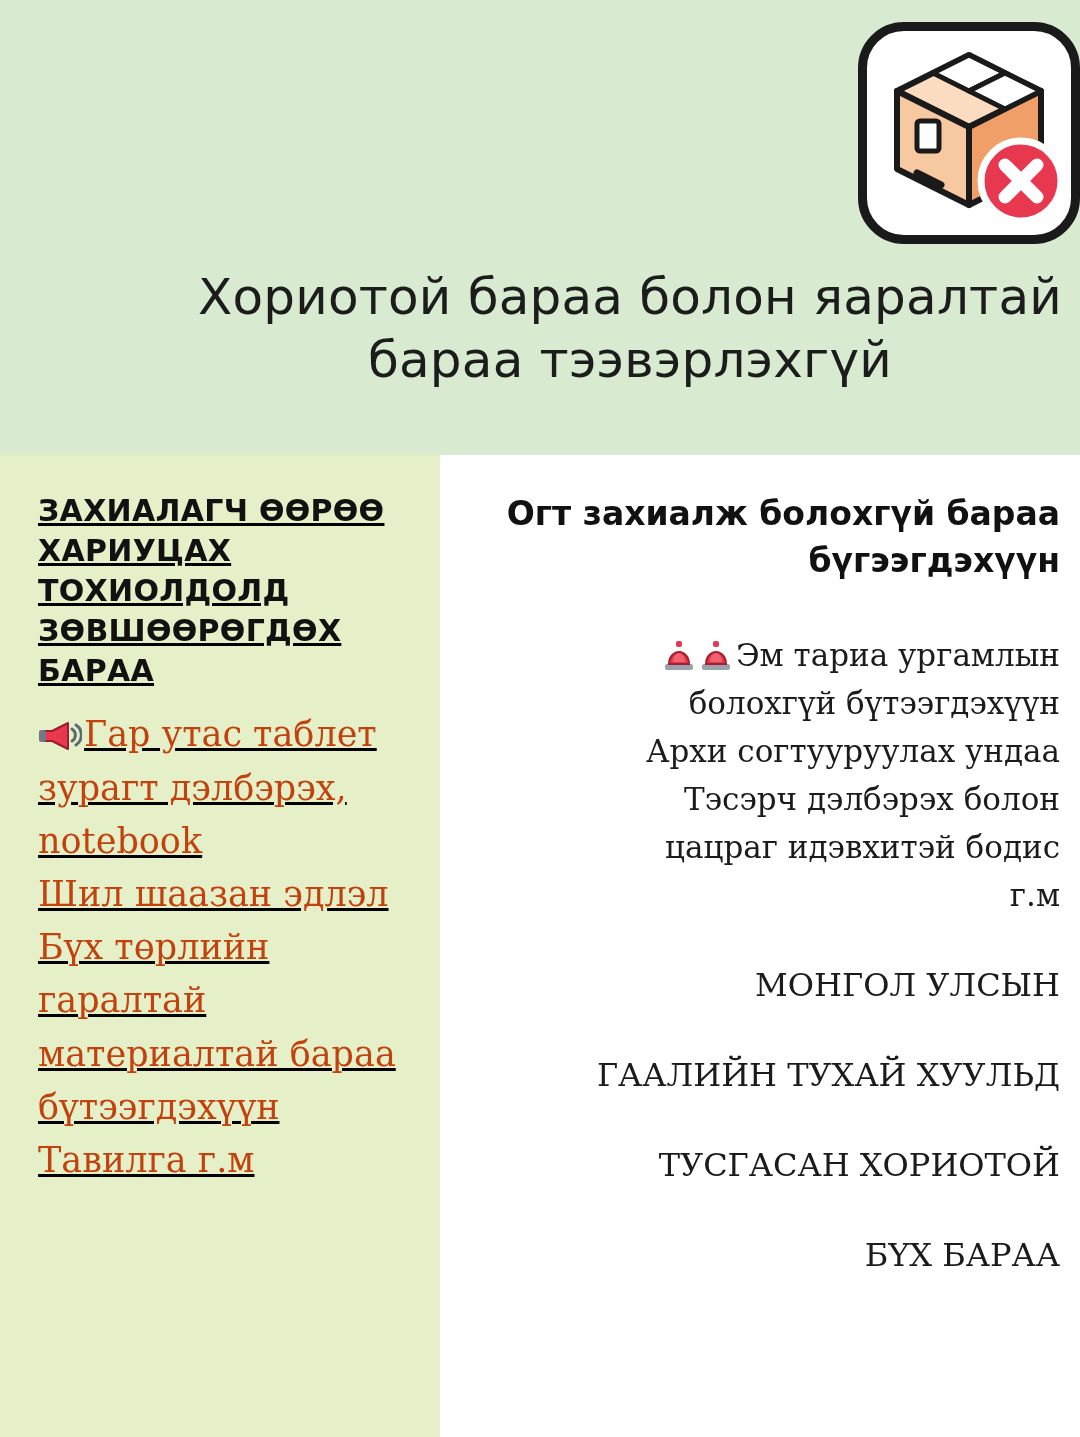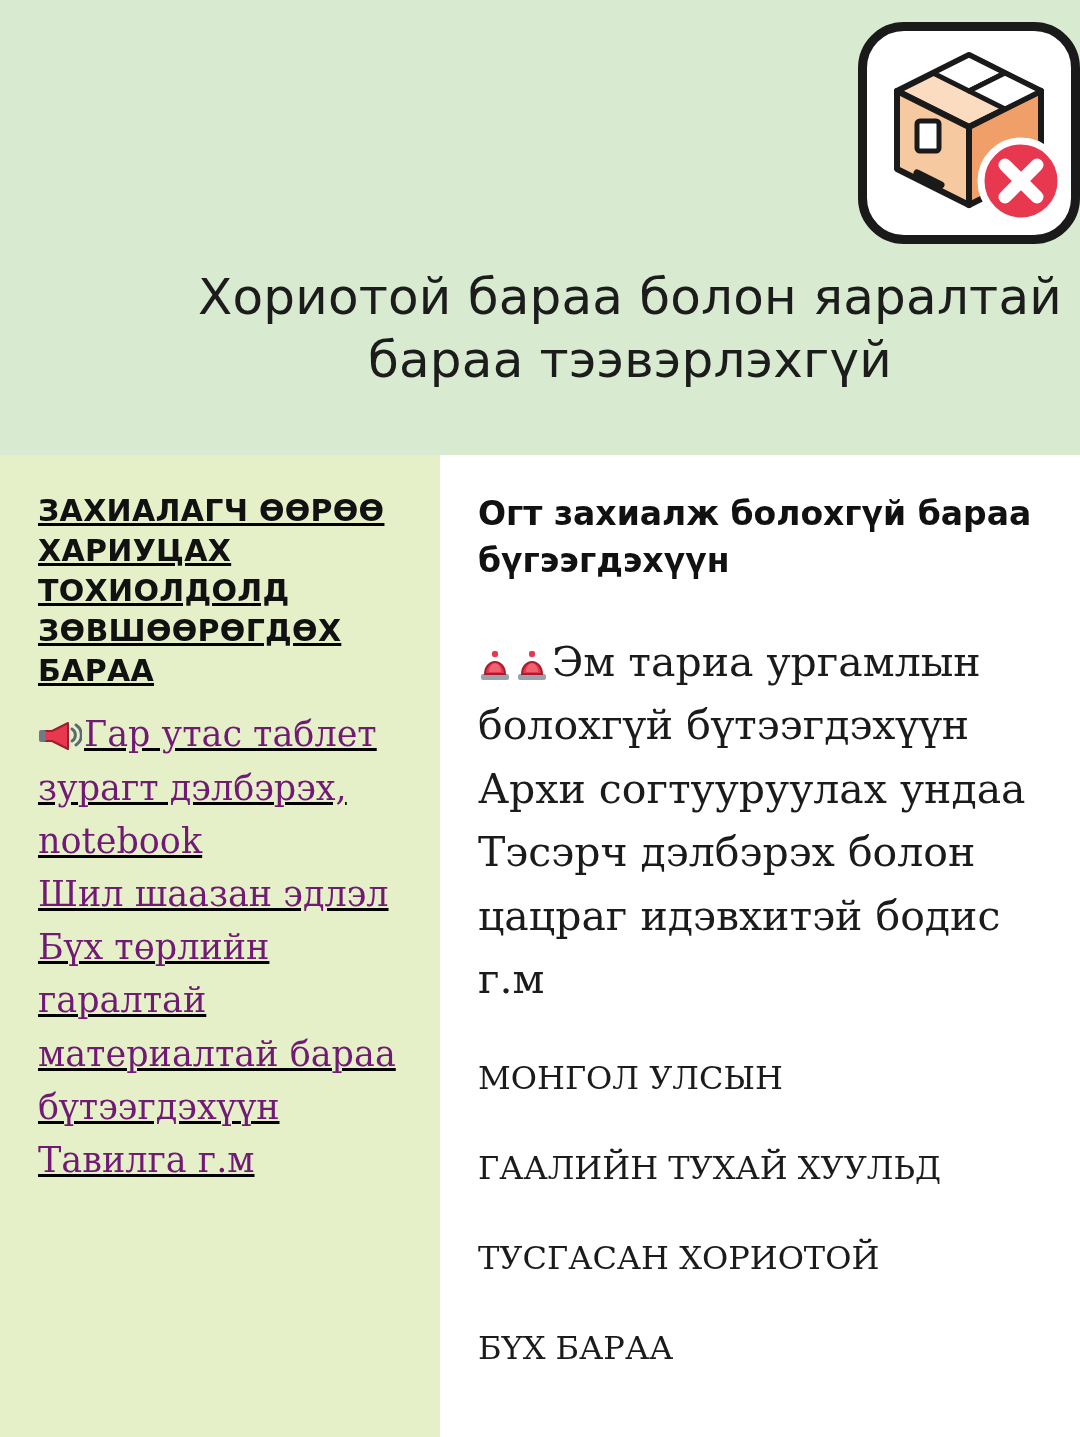--- a/index.html
+++ b/index.html
@@ -68,21 +68,22 @@
     width: 440px;
     background: #e5f0c8;
     box-sizing: border-box;
     padding: 36px 26px 30px 38px;
     text-decoration: underline;
   }
   .col-right {
     flex: 1;
     background: #ffffff;
     box-sizing: border-box;
-    padding: 36px 34px 30px 38px;
+    padding: 36px 20px 30px 38px;
+    text-align: right;
   }
   .heading-left {
     font-family: "DejaVu Sans", sans-serif;
     font-weight: bold;
     font-size: 30px;
     line-height: 1.33;
     color: #111111;
     letter-spacing: 0.3px;
     margin-bottom: 18px;
   }
@@ -96,26 +97,26 @@
   }
   .list {
     list-style: none;
     margin: 0;
     padding: 0;
   }
   .list-left li {
     font-family: "DejaVu Serif", serif;
     font-size: 35px;
     line-height: 1.52;
-    color: #701a75;
+    color: #c2410c;
     font-weight: 400;
   }
   .list-right li {
     font-family: "DejaVu Serif", serif;
-    font-size: 41px;
+    font-size: 31px;
     line-height: 1.55;
     color: #1b1b1b;
     font-weight: 400;
   }
   .list-right li.caps {
     font-size: 32px;
     line-height: 1.5;
     margin-top: 42px;
   }
   

